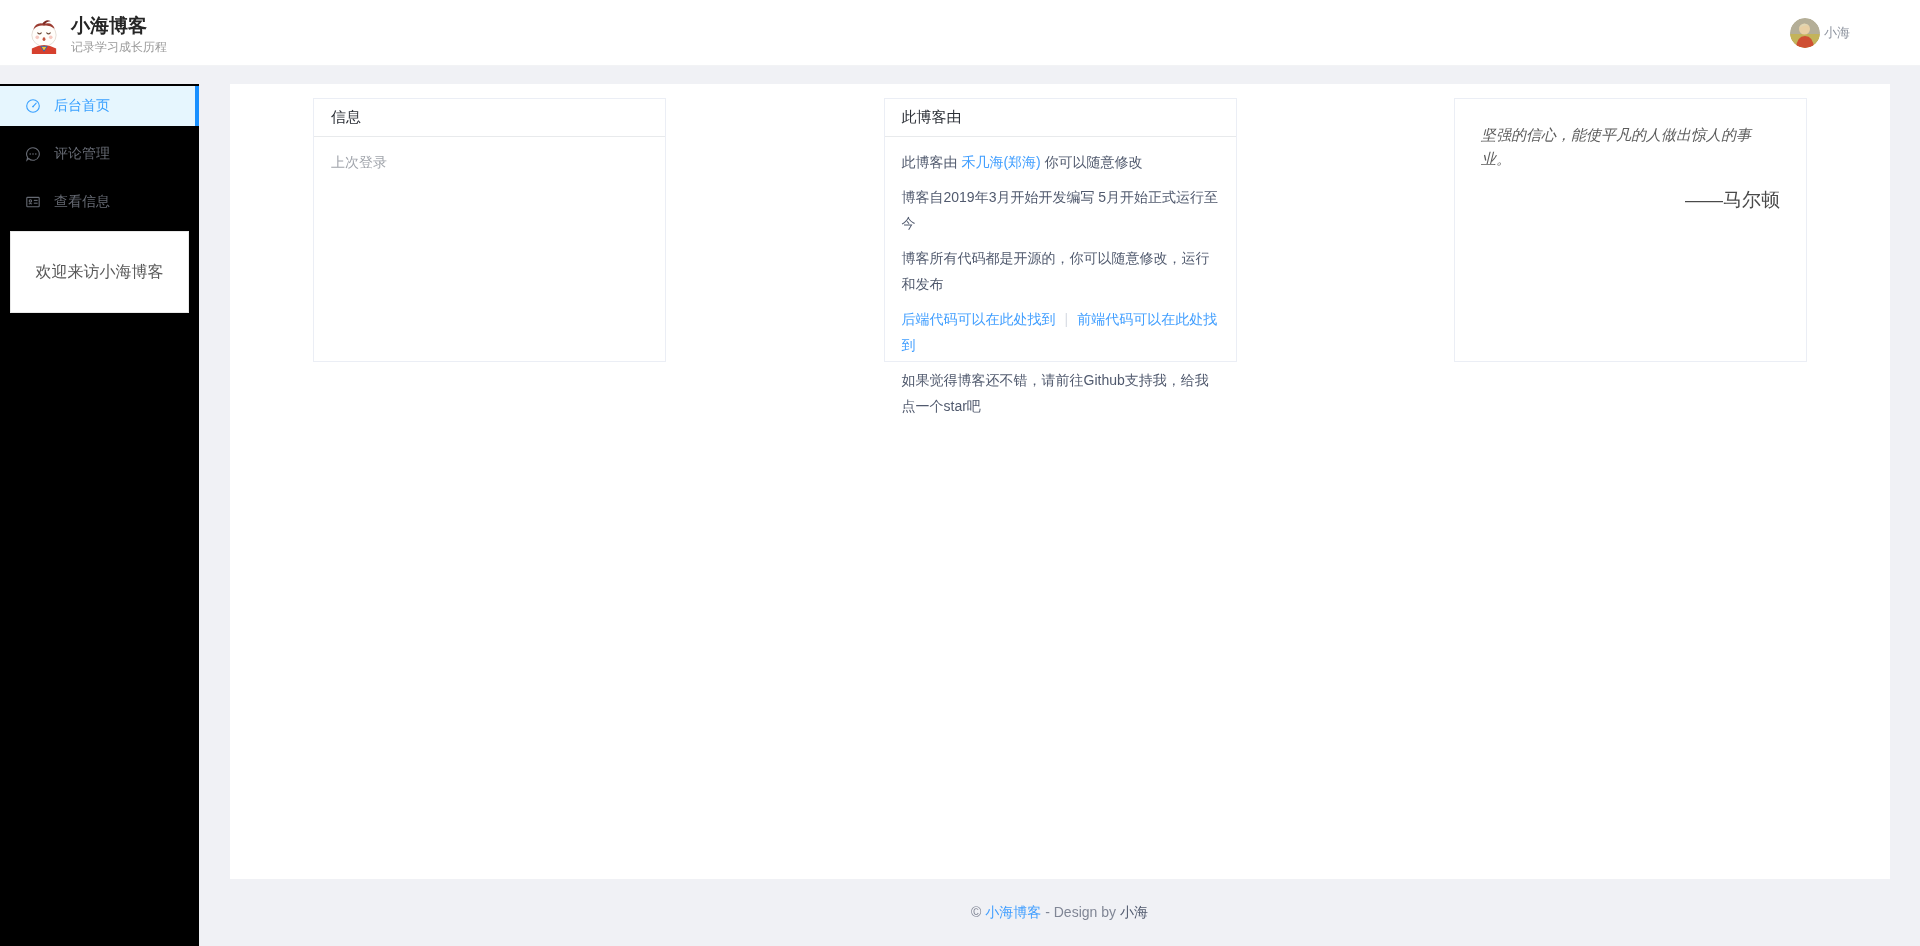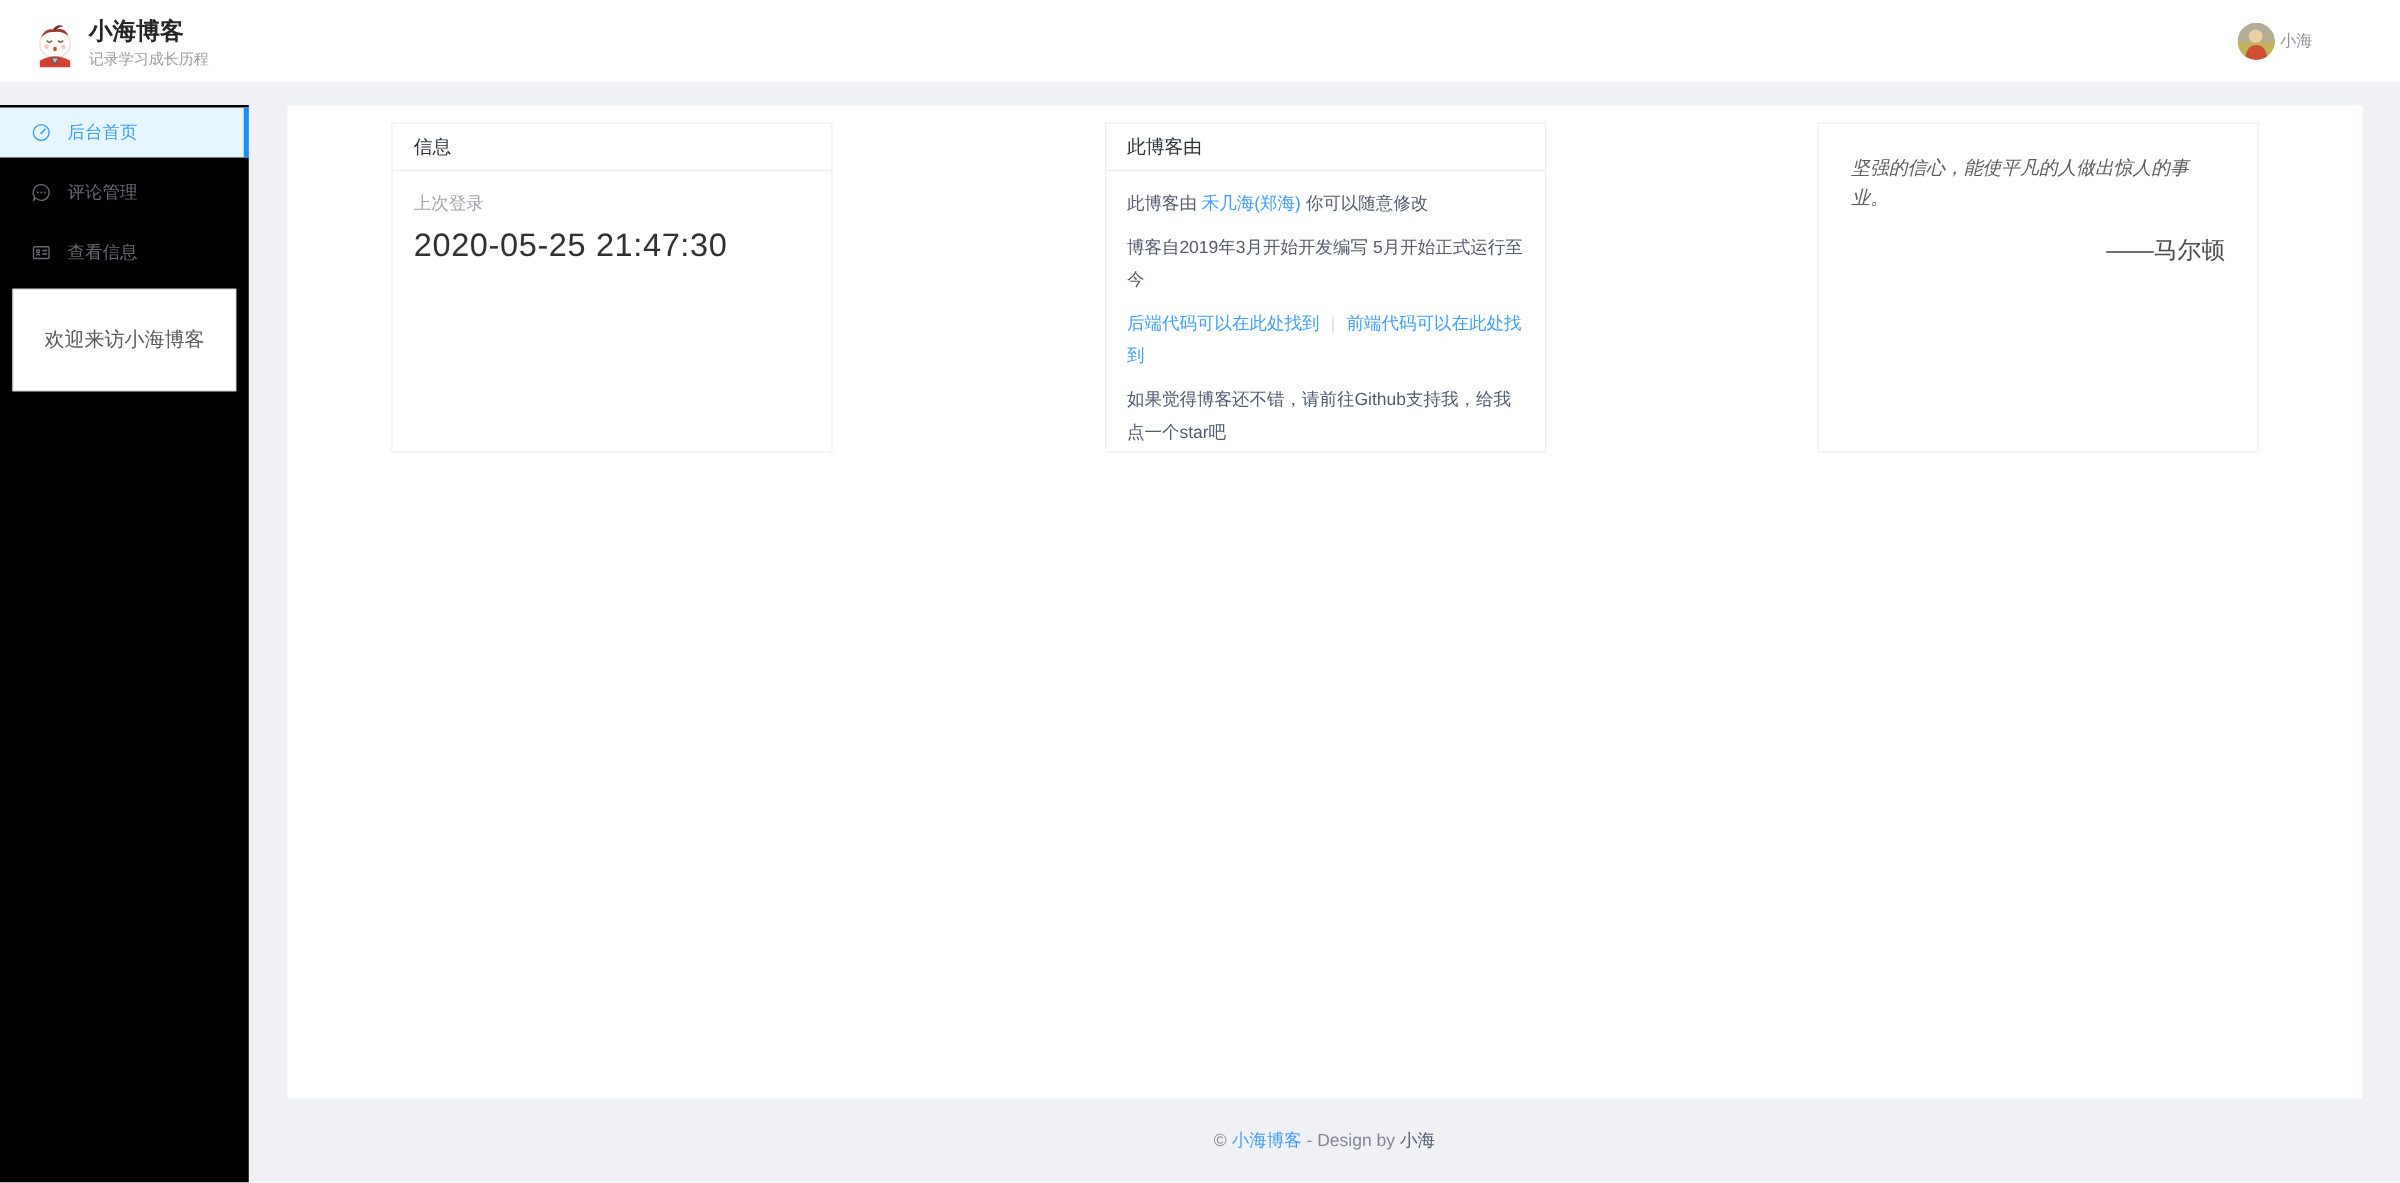--- a/index.html
+++ b/index.html
@@ -164,31 +164,31 @@
 
 <div class="main">
   <div class="cards">
 
     <section class="card">
       <div class="card-header">
         <span>信息</span>
       </div>
       <div class="card-body">
         <div class="last-login-label">上次登录</div>
-        <div class="last-login-time">2020-05-25 21:47:30</div>
       </div>
     </section>
 
     <section class="card">
       <div class="card-header">
         <span>此博客由</span>
       </div>
       <div class="card-body">
         <p><span>此博客由 </span><a href="#">禾几海(郑海)</a><span> 你可以随意修改</span></p>
         <p>博客自2019年3月开始开发编写 5月开始正式运行至今</p>
+        <p>博客所有代码都是开源的，你可以随意修改，运行和发布</p>
         <p><a href="#">后端代码可以在此处找到</a><span class="link-sep">|</span><a href="#">前端代码可以在此处找到</a></p>
         <p>如果觉得博客还不错，请前往Github支持我，给我点一个star吧</p>
       </div>
     </section>
 
     <section class="card quote-card">
       <div class="quote-text">坚强的信心，能使平凡的人做出惊人的事业。</div>
       <div class="quote-author">——马尔顿</div>
     </section>
 

